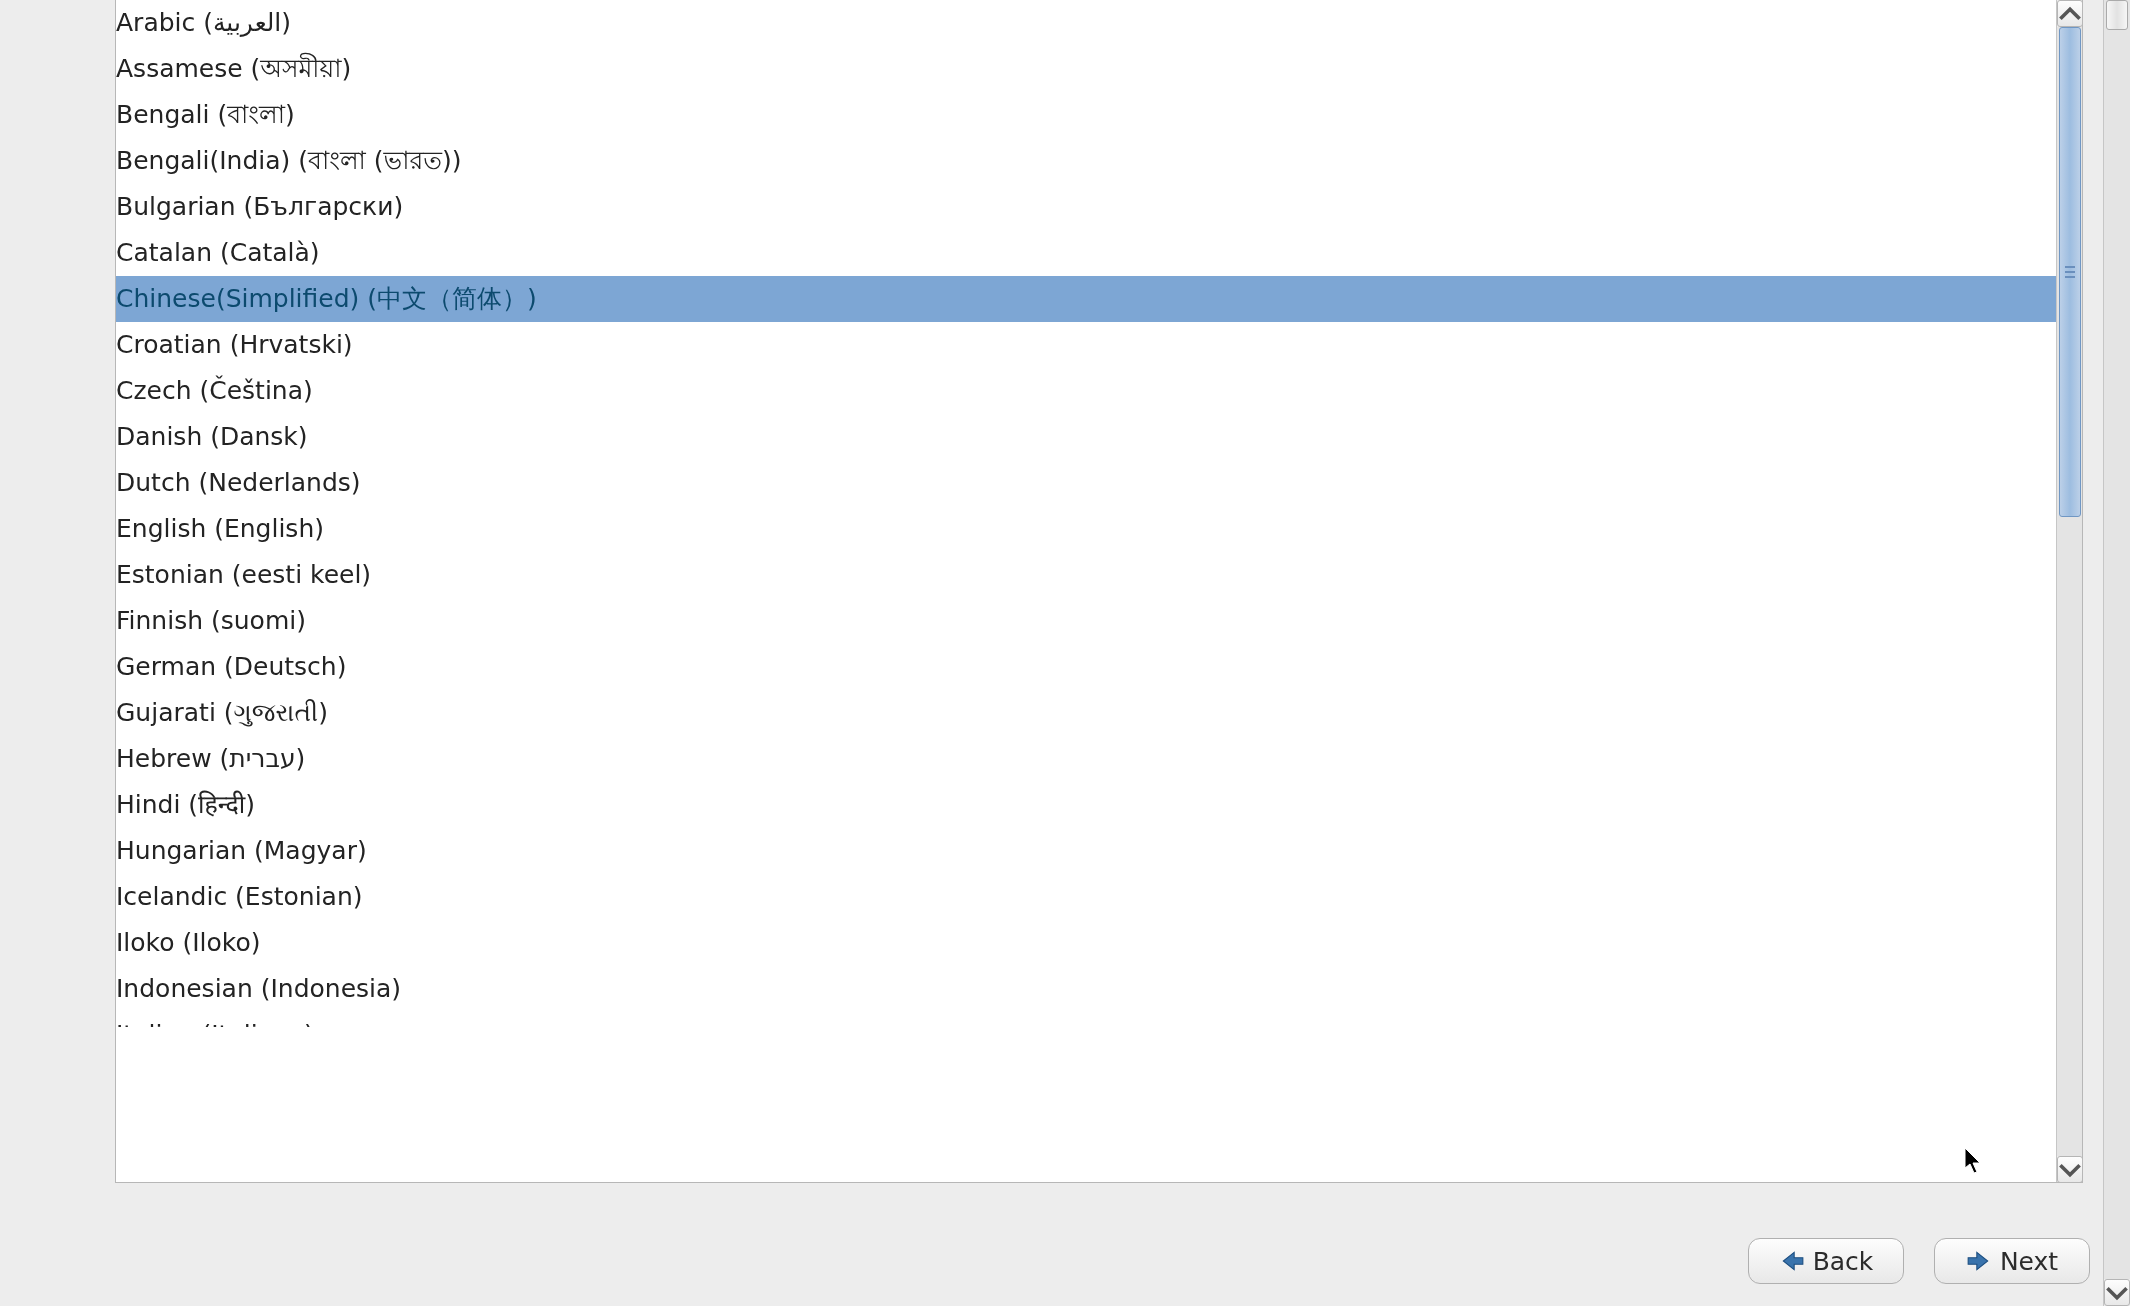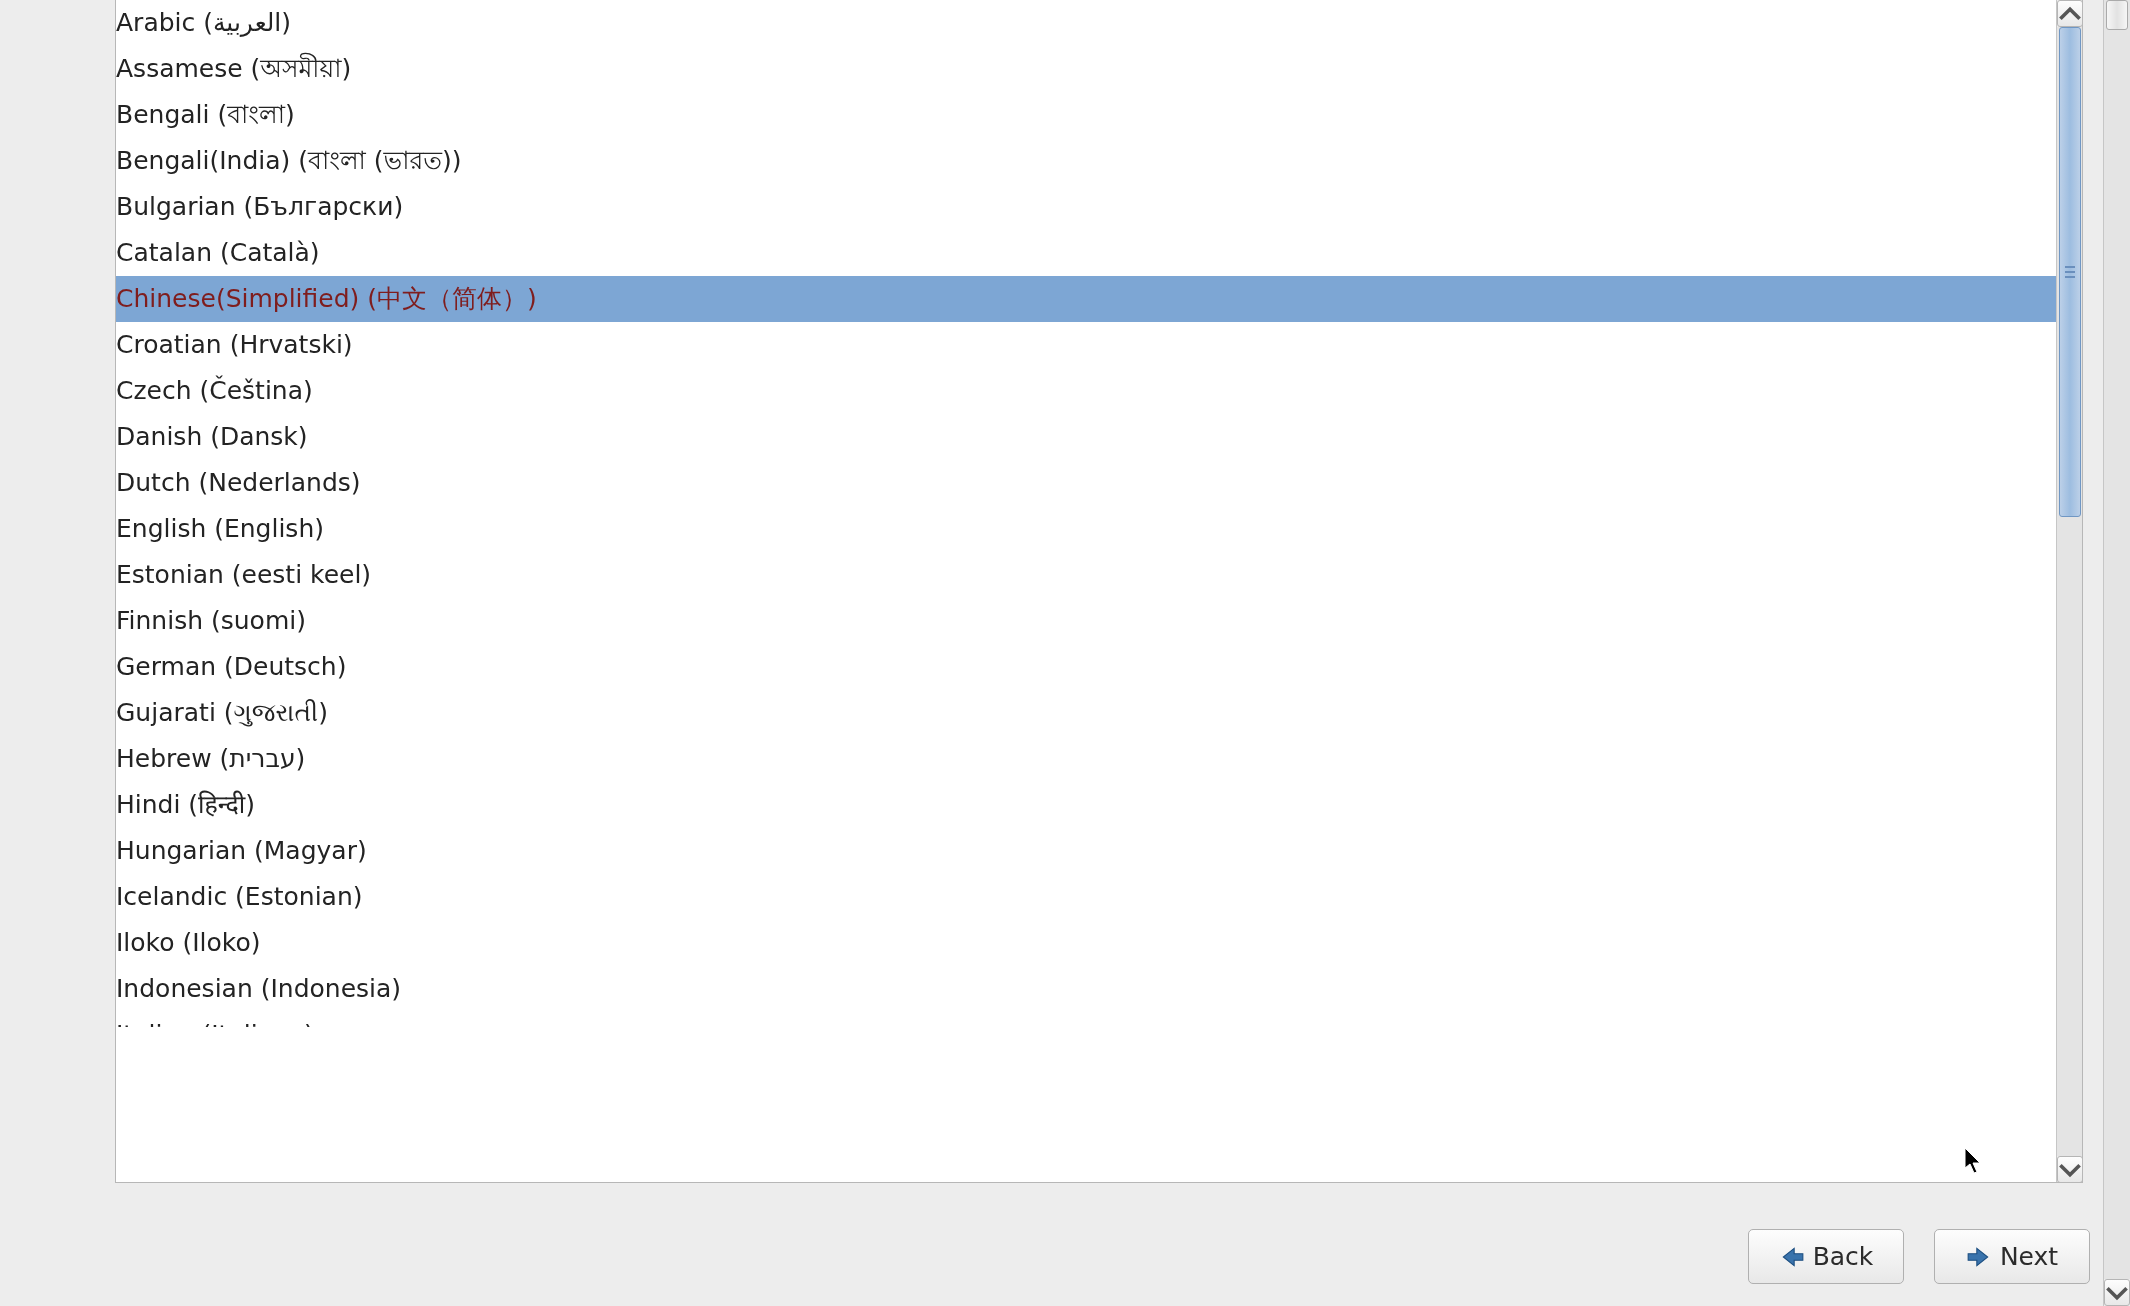--- a/index.html
+++ b/index.html
@@ -39,21 +39,21 @@
   .list-item {
     font-size: 25px;
     line-height: 46px;
     padding-left: 0;
     color: #232323;
     white-space: nowrap;
     cursor: default;
   }
   .list-item.selected {
     background: #7da6d4;
-    color: #7f1d1d;
+    color: #0c4a6e;
   }
   .list-item.cutoff {
     height: 15px;
     overflow: hidden;
     line-height: 46px;
   }
 
   
   .list-scrollbar {
     position: absolute;
@@ -146,24 +146,24 @@
   
   .button-bar {
     position: absolute;
     bottom: 22px;
     right: 40px;
     display: flex;
     gap: 30px;
   }
   .nav-button {
     min-width: 156px;
-    height: 55px;
+    height: 46px;
     background: linear-gradient(#fdfdfd, #e8e8e8);
     border: 1px solid #b0b0b0;
-    border-radius: 5px;
+    border-radius: 12px;
     box-sizing: border-box;
     display: flex;
     align-items: center;
     justify-content: center;
     gap: 8px;
     font-size: 25px;
     color: #2b2b2b;
     padding: 8px 18px;
     cursor: pointer;
   }

